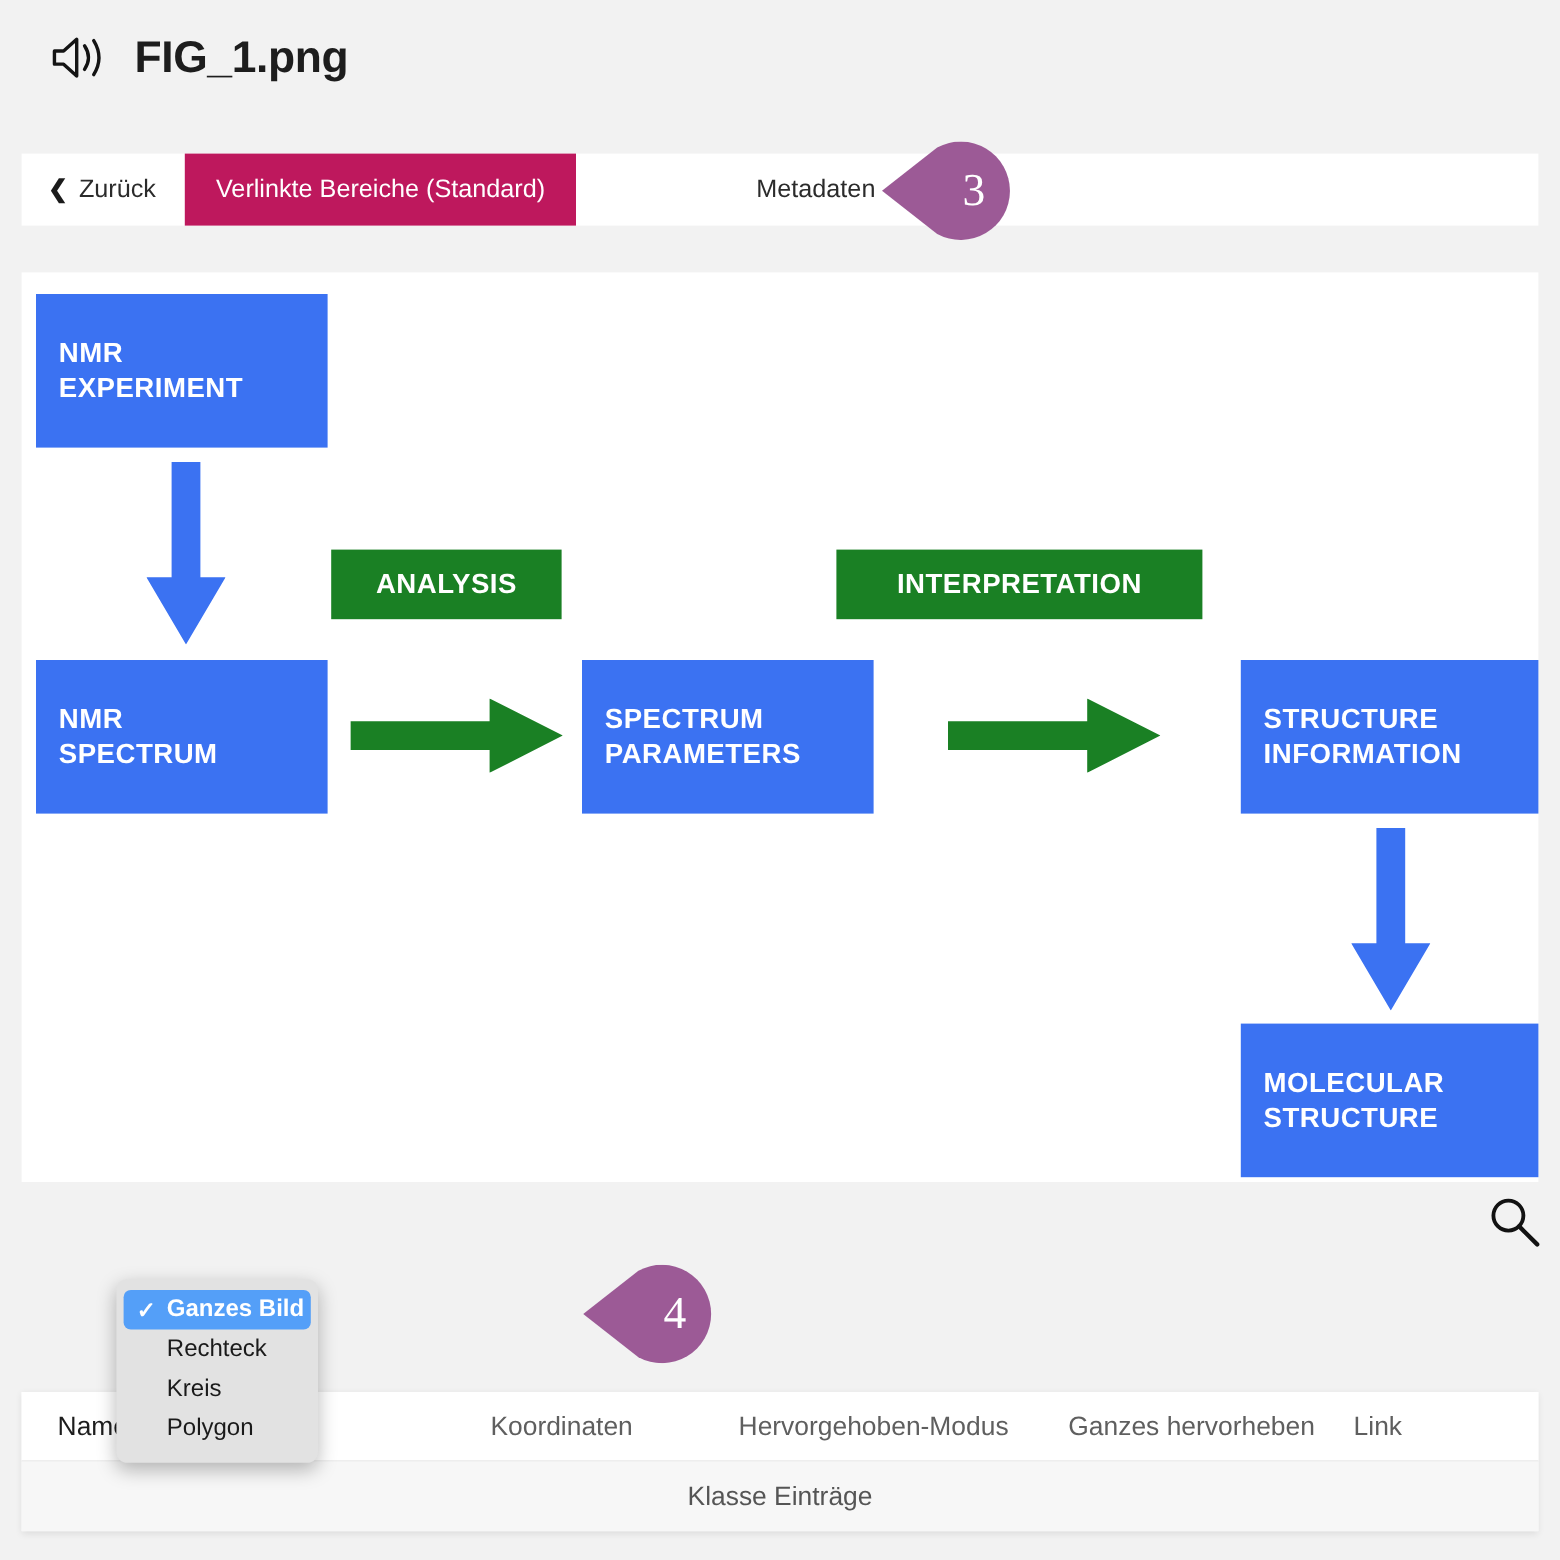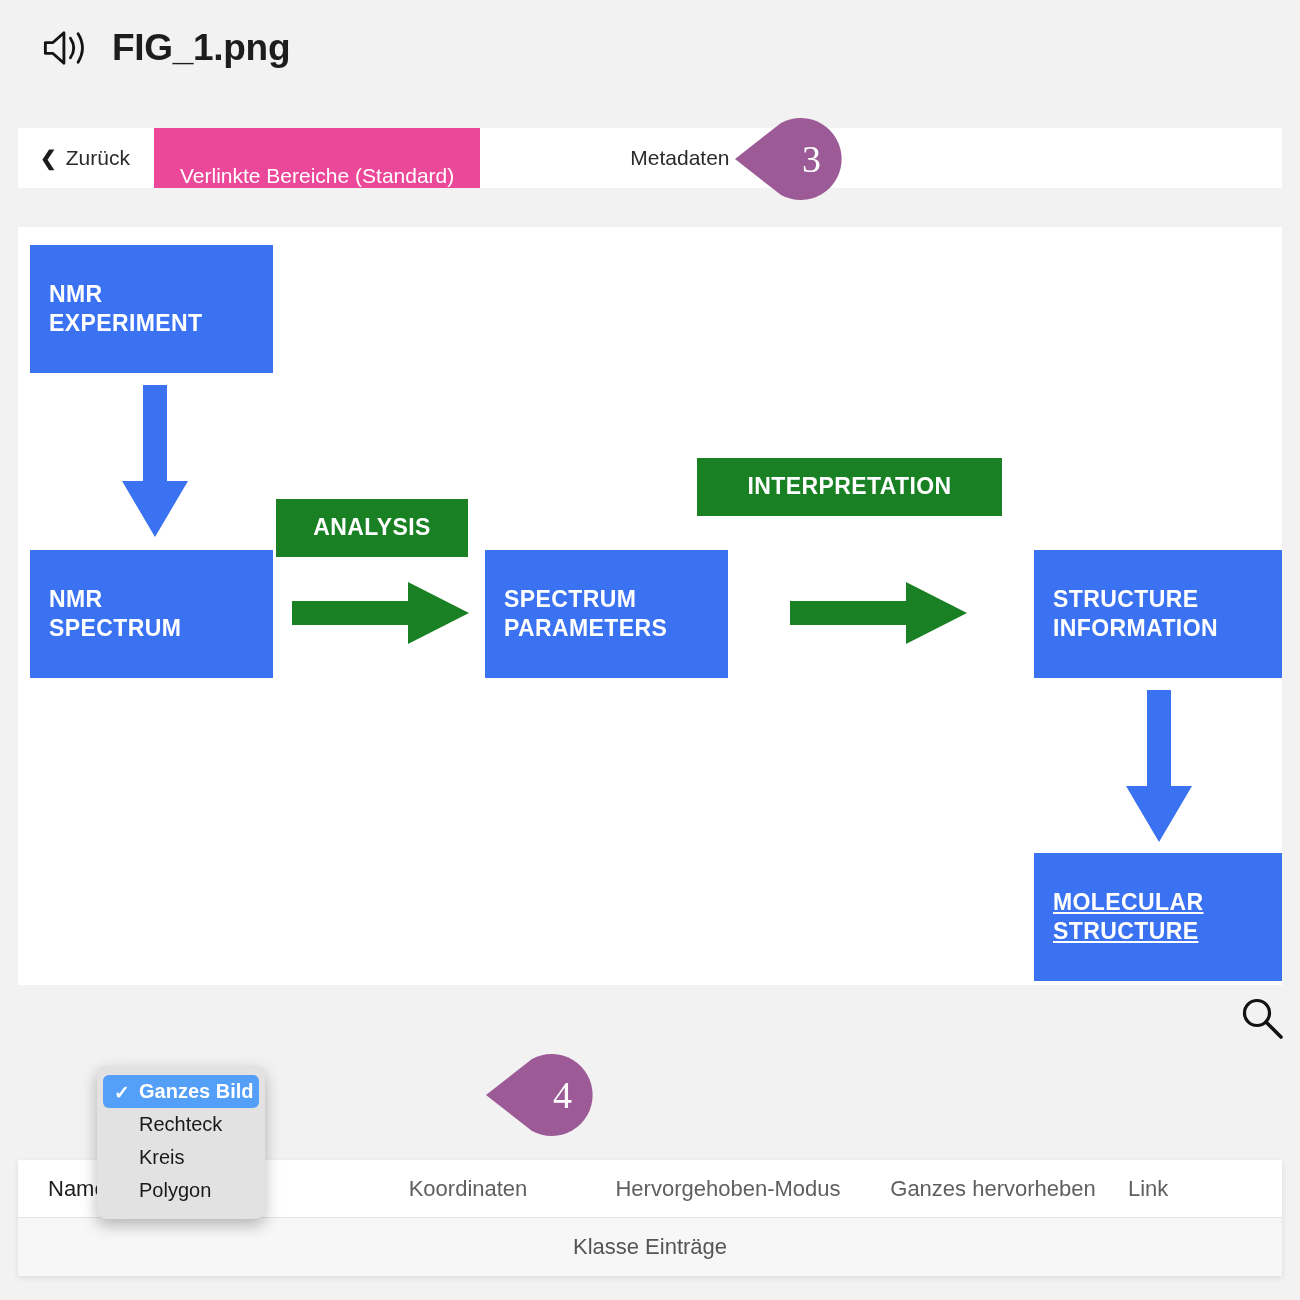--- a/index.html
+++ b/index.html
@@ -41,23 +41,23 @@
     white-space: nowrap;
     cursor: pointer;
   }
   #tab-back { padding-left: 22px; padding-right: 24px; }
   #back-chevron {
     font-size: 20px; font-weight: bold; margin-right: 9px;
     line-height: 1; color: #1b1b1b;
   }
   #tab-standard { padding: 0 35px; }
   #tab-linked {
-    background: #ec4899; color: #ffffff;
+    background: #be185d; color: #ffffff;
     padding: 0 26px;
-    align-items: flex-end;
+    align-items: center;
   }
   #tab-metadata { padding-left: 150px; }
 
   
   .callout {
     position: absolute;
     display: flex; align-items: center; justify-content: center;
     color: #ffffff;
     font-size: 38px;
     font-family: "Liberation Serif", serif;
@@ -92,25 +92,25 @@
   }
   .node.blue { background: #3b72f2; }
   .node.green {
     background: #1a8024;
     align-items: center; justify-content: center;
     padding-left: 0;
   }
 
   #node-nmr-experiment { left: 12px;  top: 18px;  width: 243px; height: 128px; }
   #node-nmr-spectrum   { left: 12px;  top: 323px; width: 243px; height: 128px; }
-  #node-analysis       { left: 258px; top: 231px; width: 192px; height: 58px; margin-top: 41px;  }
+  #node-analysis       { left: 258px; top: 231px; width: 192px; height: 58px;  }
   #node-spectral       { left: 467px; top: 323px; width: 243px; height: 128px; }
   #node-interpretation { left: 679px; top: 231px; width: 305px; height: 58px;  }
   #node-structure-info { left: 1016px;top: 323px; width: 250px; height: 128px; }
-  #node-molecular      { left: 1016px;top: 626px; width: 250px; height: 128px; text-decoration: underline; }
+  #node-molecular      { left: 1016px;top: 626px; width: 250px; height: 128px; }
 
   .arrow { position: absolute; }
   #arrow-down-1  { left: 104px;  top: 158px; width: 66px;  height: 152px; }
   #arrow-right-1 { left: 274px;  top: 355px; width: 177px; height: 62px;  }
   #arrow-right-2 { left: 772px;  top: 355px; width: 177px; height: 62px;  }
   #arrow-down-2  { left: 1108px; top: 463px; width: 66px;  height: 152px; }
 
   
   #magnifier {
     position: absolute; left: 1238px; top: 995px;

